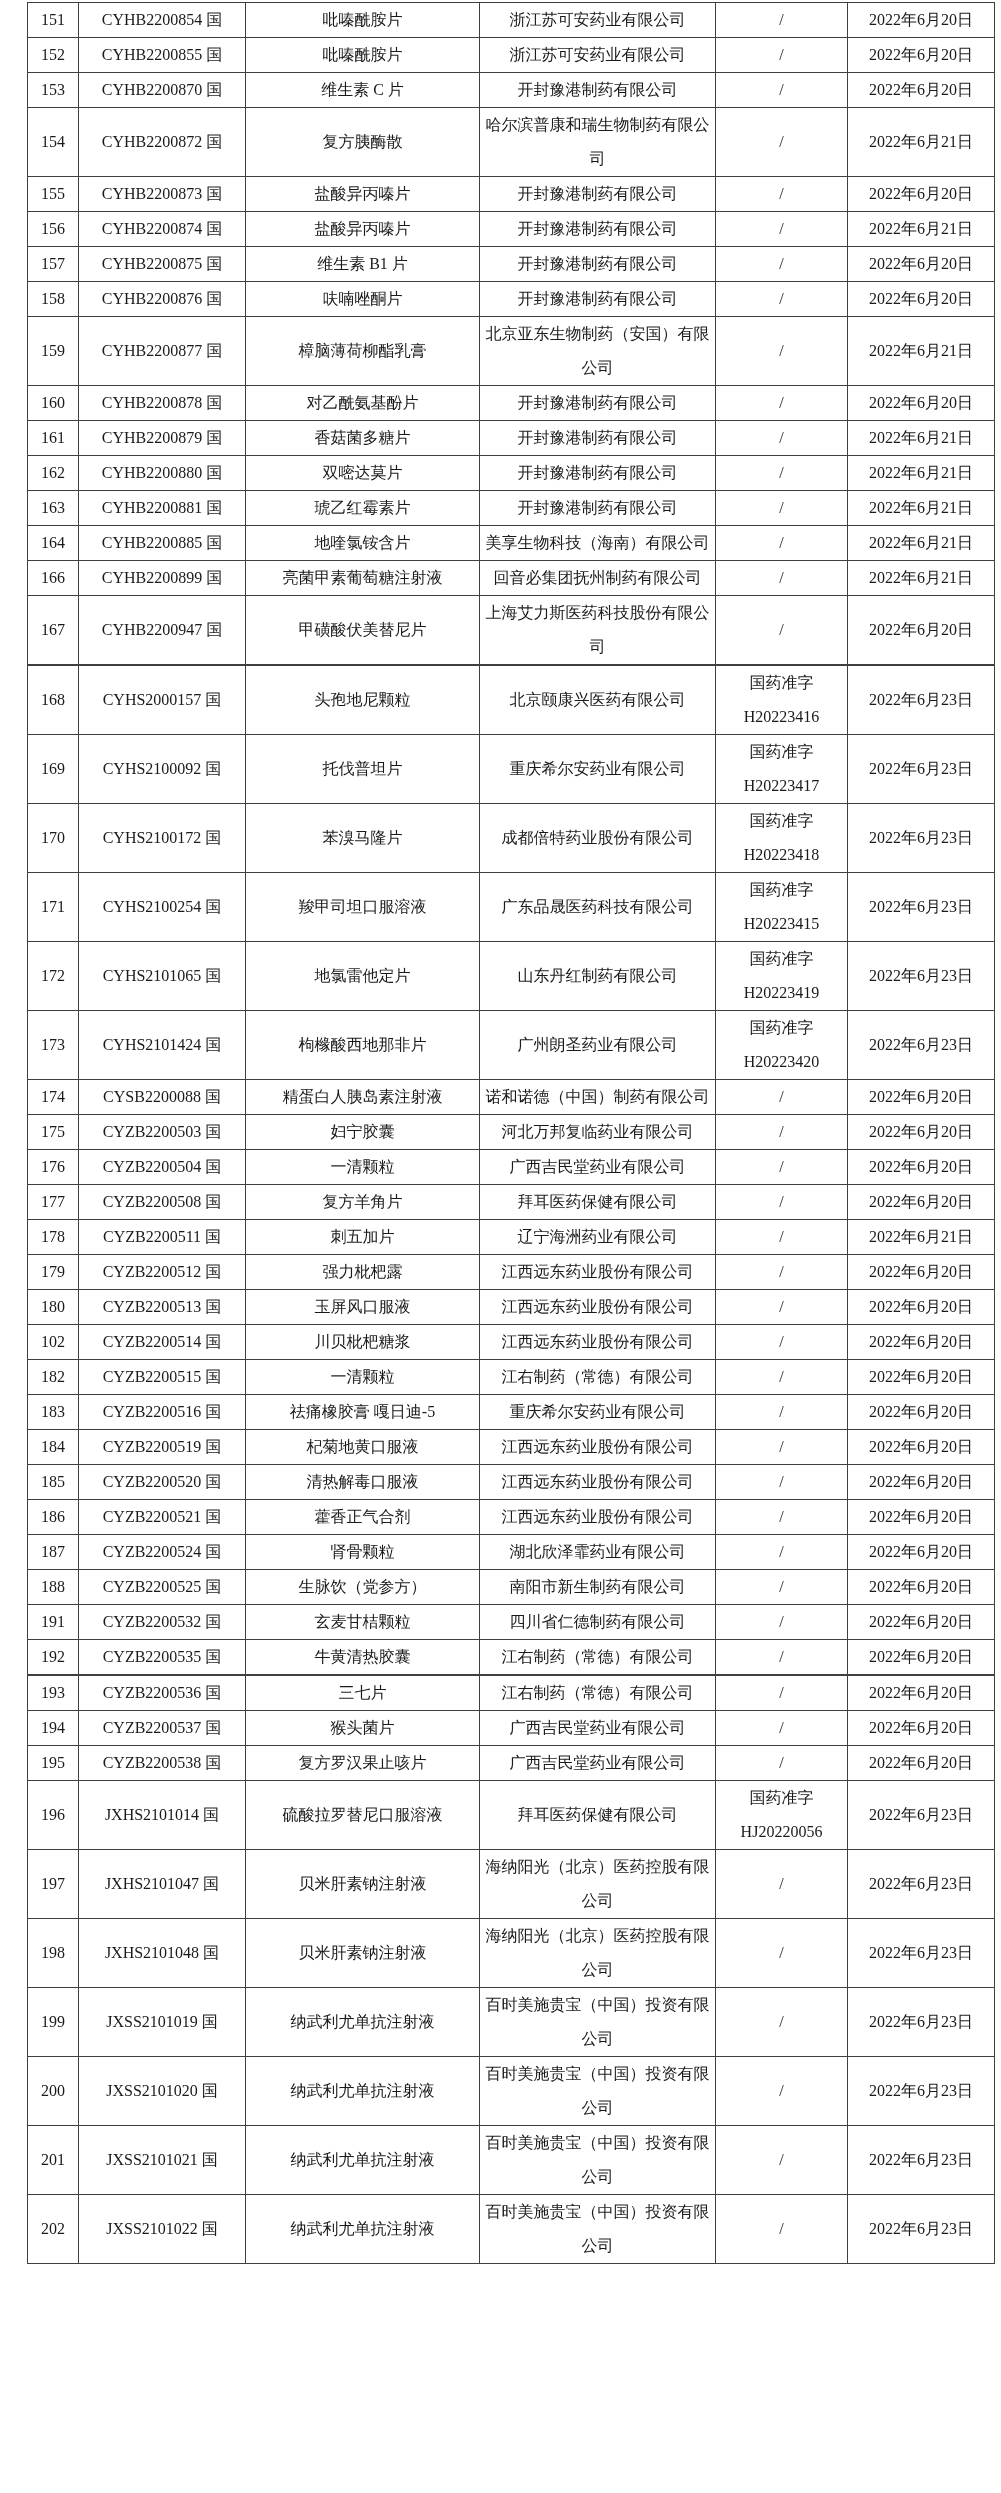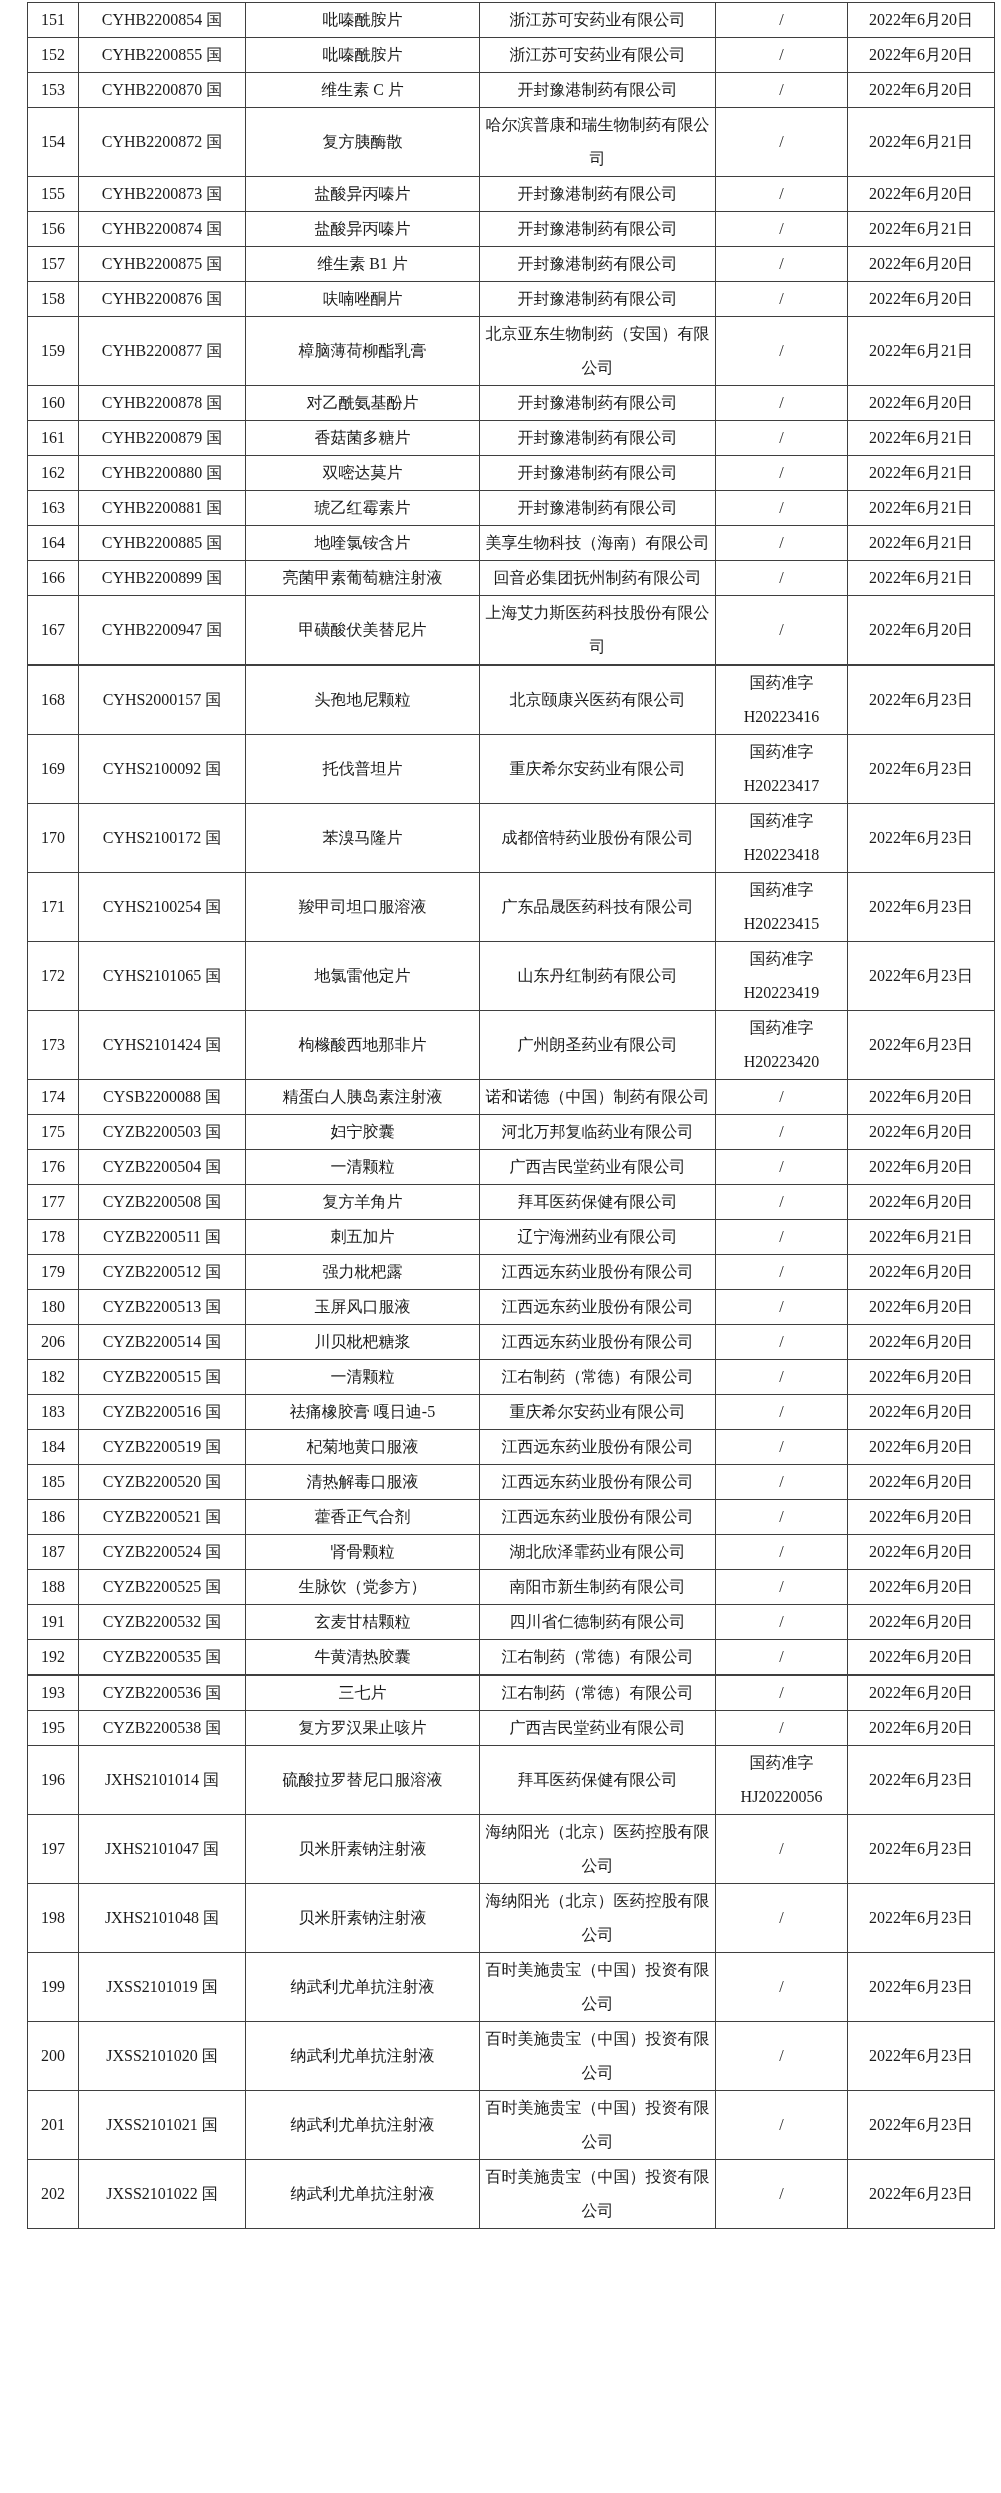--- a/index.html
+++ b/index.html
@@ -307,21 +307,21 @@
   <tr>
     <td class="col-no">180</td>
     <td class="col-code">CYZB2200513 国</td>
     <td class="col-name">玉屏风口服液</td>
     <td class="col-company">江西远东药业股份有限公司</td>
     <td class="col-approval">/</td>
     <td class="col-date">2022年6月20日</td>
   </tr>
 
   <tr>
-    <td class="col-no">206</td>
+    <td class="col-no">102</td>
     <td class="col-code">CYZB2200514 国</td>
     <td class="col-name">川贝枇杷糖浆</td>
     <td class="col-company">江西远东药业股份有限公司</td>
     <td class="col-approval">/</td>
     <td class="col-date">2022年6月20日</td>
   </tr>
 
   <tr>
     <td class="col-no">182</td>
     <td class="col-code">CYZB2200515 国</td>
@@ -407,20 +407,28 @@
 
   <tr class="thick-top">
     <td class="col-no">193</td>
     <td class="col-code">CYZB2200536 国</td>
     <td class="col-name">三七片</td>
     <td class="col-company">江右制药（常德）有限公司</td>
     <td class="col-approval">/</td>
     <td class="col-date">2022年6月20日</td>
   </tr>
 
+  <tr>
+    <td class="col-no">194</td>
+    <td class="col-code">CYZB2200537 国</td>
+    <td class="col-name">猴头菌片</td>
+    <td class="col-company">广西吉民堂药业有限公司</td>
+    <td class="col-approval">/</td>
+    <td class="col-date">2022年6月20日</td>
+  </tr>
 
   <tr>
     <td class="col-no">195</td>
     <td class="col-code">CYZB2200538 国</td>
     <td class="col-name">复方罗汉果止咳片</td>
     <td class="col-company">广西吉民堂药业有限公司</td>
     <td class="col-approval">/</td>
     <td class="col-date">2022年6月20日</td>
   </tr>
 

